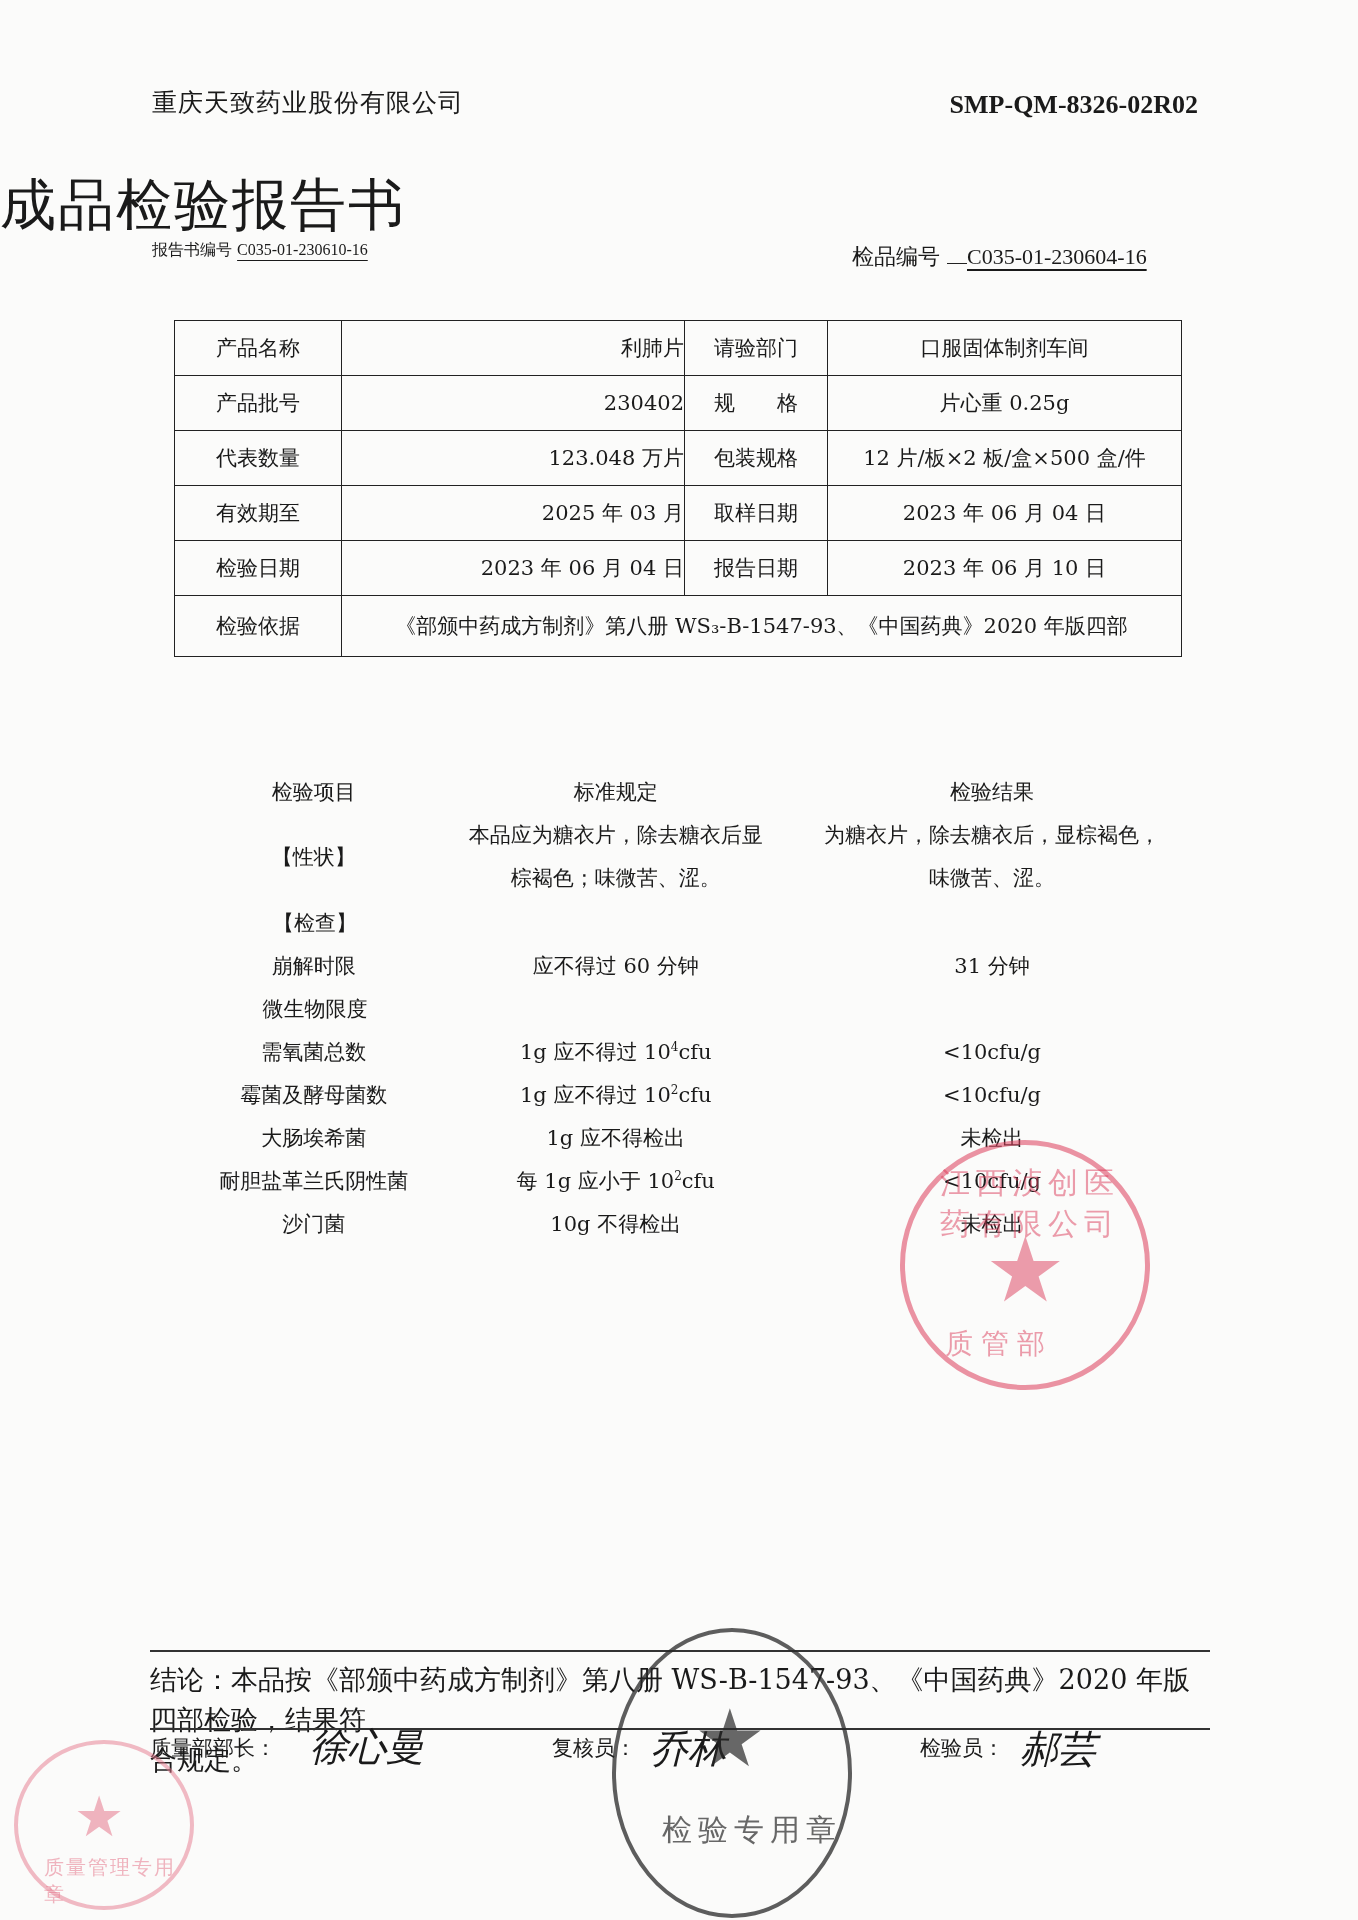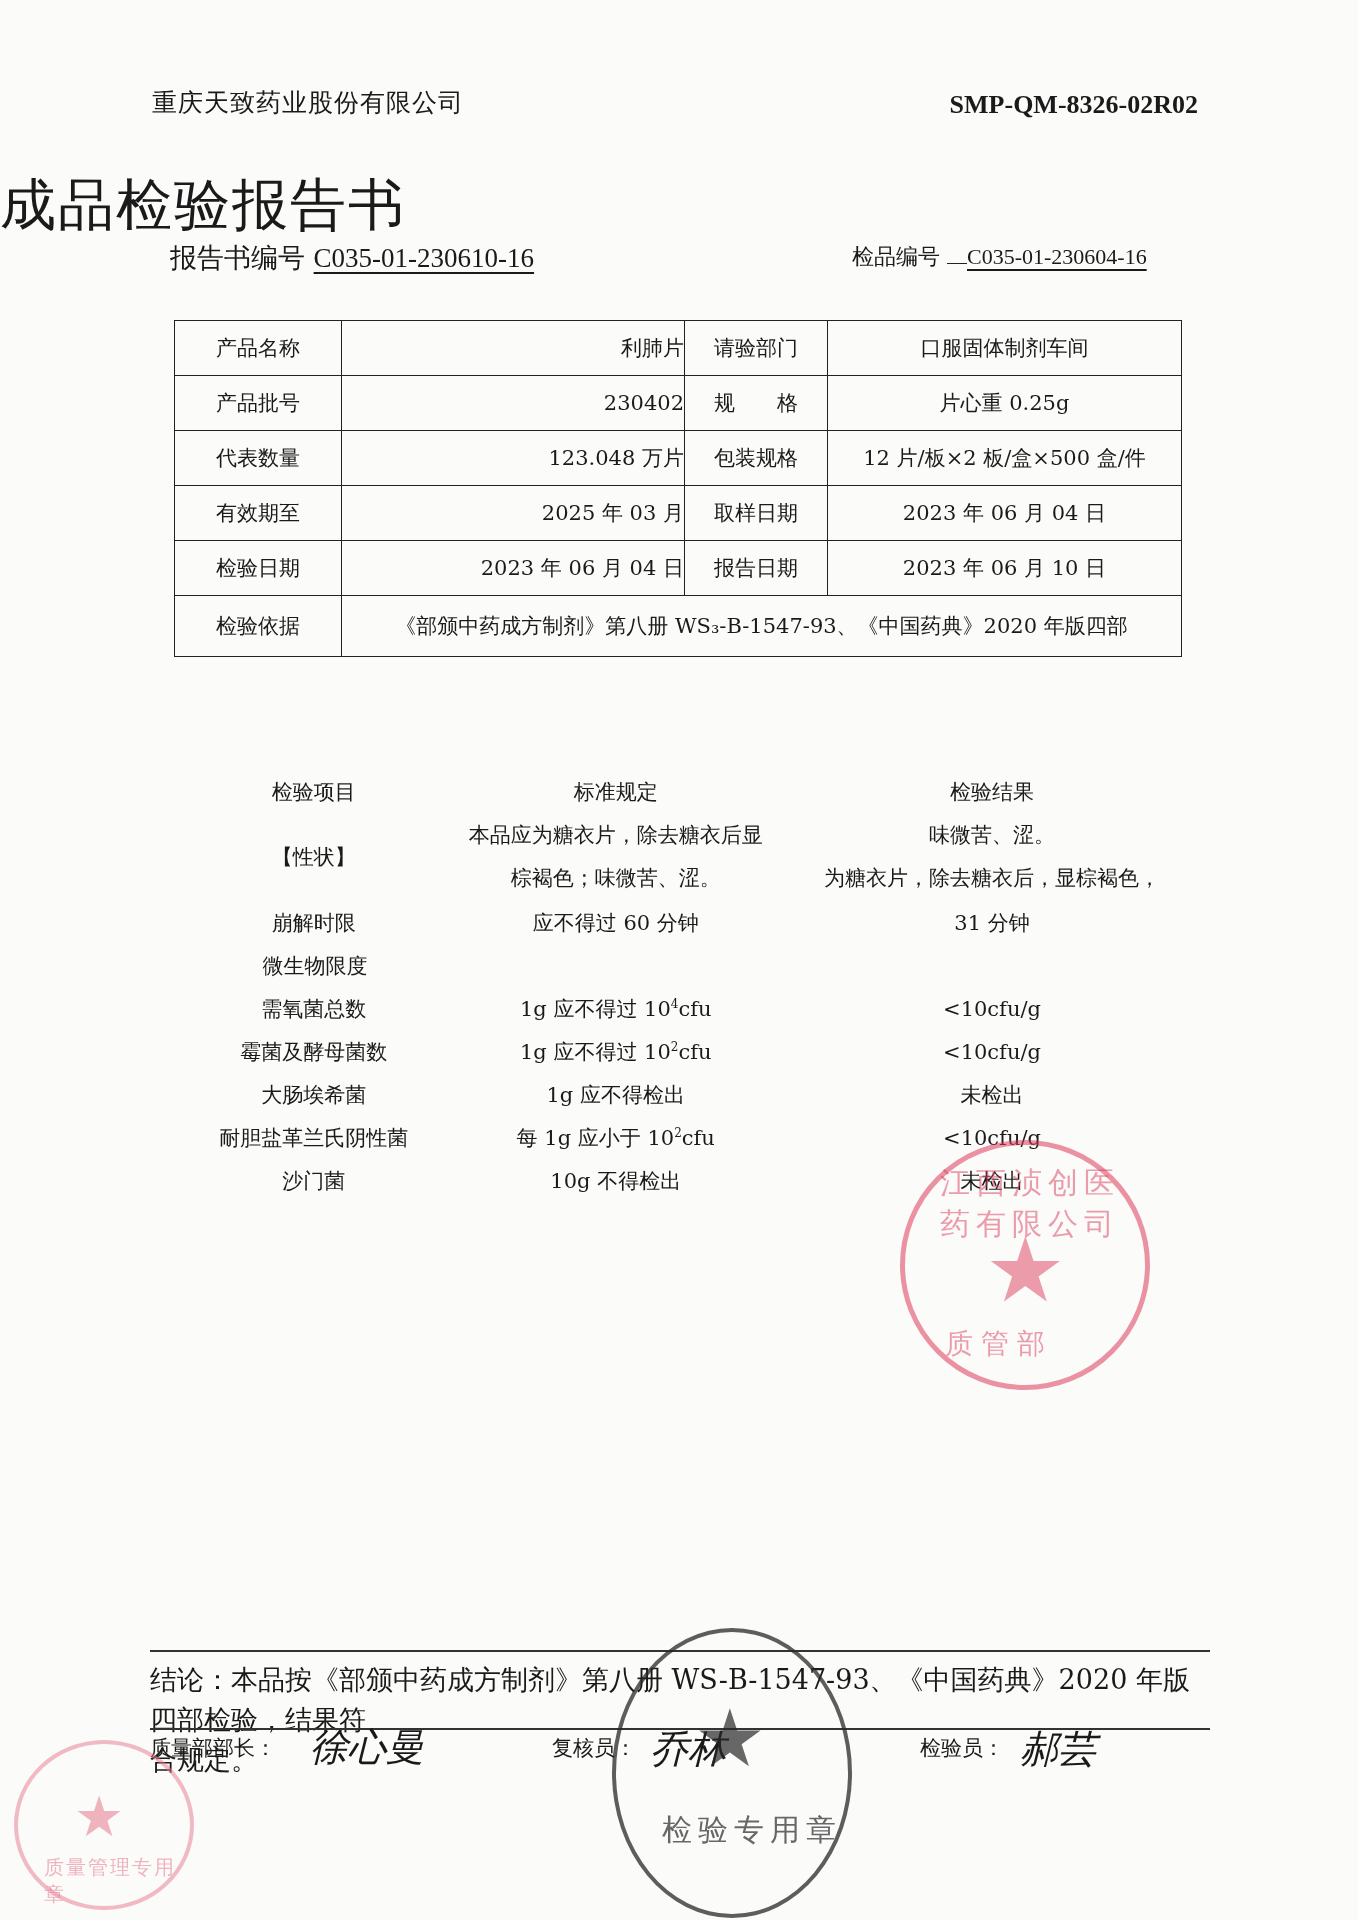--- a/index.html
+++ b/index.html
@@ -4,21 +4,21 @@
 <style>
   html, body { margin:0; padding:0; }
   body {
     width:1358px; height:1920px; background:#fbfbfa; position:relative; overflow:hidden;
     font-family:"DejaVu Serif","Liberation Serif",serif; color:#1a1a1a;
   }
   .abs { position:absolute; }
   .company { left:152px; top:86px; font-size:25px; letter-spacing:1px; }
   .docno { right:160px; top:90px; font-family:"Liberation Serif",serif; font-weight:bold; font-size:26px; }
   .title { left:0; right:0; top:168px; text-align:left; font-size:56px; letter-spacing:2px; }
-  .reportno { left:170px; top:240px; font-size:27px; }
+  .reportno { left:152px; top:240px; font-size:16px; }
   .sampleno { left:852px; top:242px; font-size:22px; }
   .uline { text-decoration:underline; text-underline-offset:5px; font-family:"Liberation Serif",serif; }
   .spacer-u { display:inline-block; width:20px; border-bottom:1px solid #222; height:18px; vertical-align:baseline; }
 
   table.info {
     position:absolute; left:174px; top:320px; width:1008px; border-collapse:collapse;
     font-size:21px;
   }
   table.info td { border:1.5px solid #222; text-align:center; height:54px; padding:0; }
   table.info td.lbl { width:166px; }
@@ -121,23 +121,26 @@
     <div class="c2">标准规定</div>
     <div class="c3">检验结果</div>
   </div>
   <div class="row tall">
     <div class="c1">【性状】</div>
     <div class="c2 multi">
       <div>本品应为糖衣片，除去糖衣后显</div>
       <div>棕褐色；味微苦、涩。</div>
     </div>
     <div class="c3 multi">
+      <div>为糖衣片，除去糖衣后，显棕褐色，</div>
       <div>味微苦、涩。</div>
-      <div>为糖衣片，除去糖衣后，显棕褐色，</div>
     </div>
+  </div>
+  <div class="row">
+    <div class="c1">【检查】</div>
   </div>
   <div class="row">
     <div class="c1">崩解时限</div>
     <div class="c2">应不得过 60 分钟</div>
     <div class="c3">31 分钟</div>
   </div>
   <div class="row">
     <div class="c1">微生物限度</div>
   </div>
   <div class="row">

